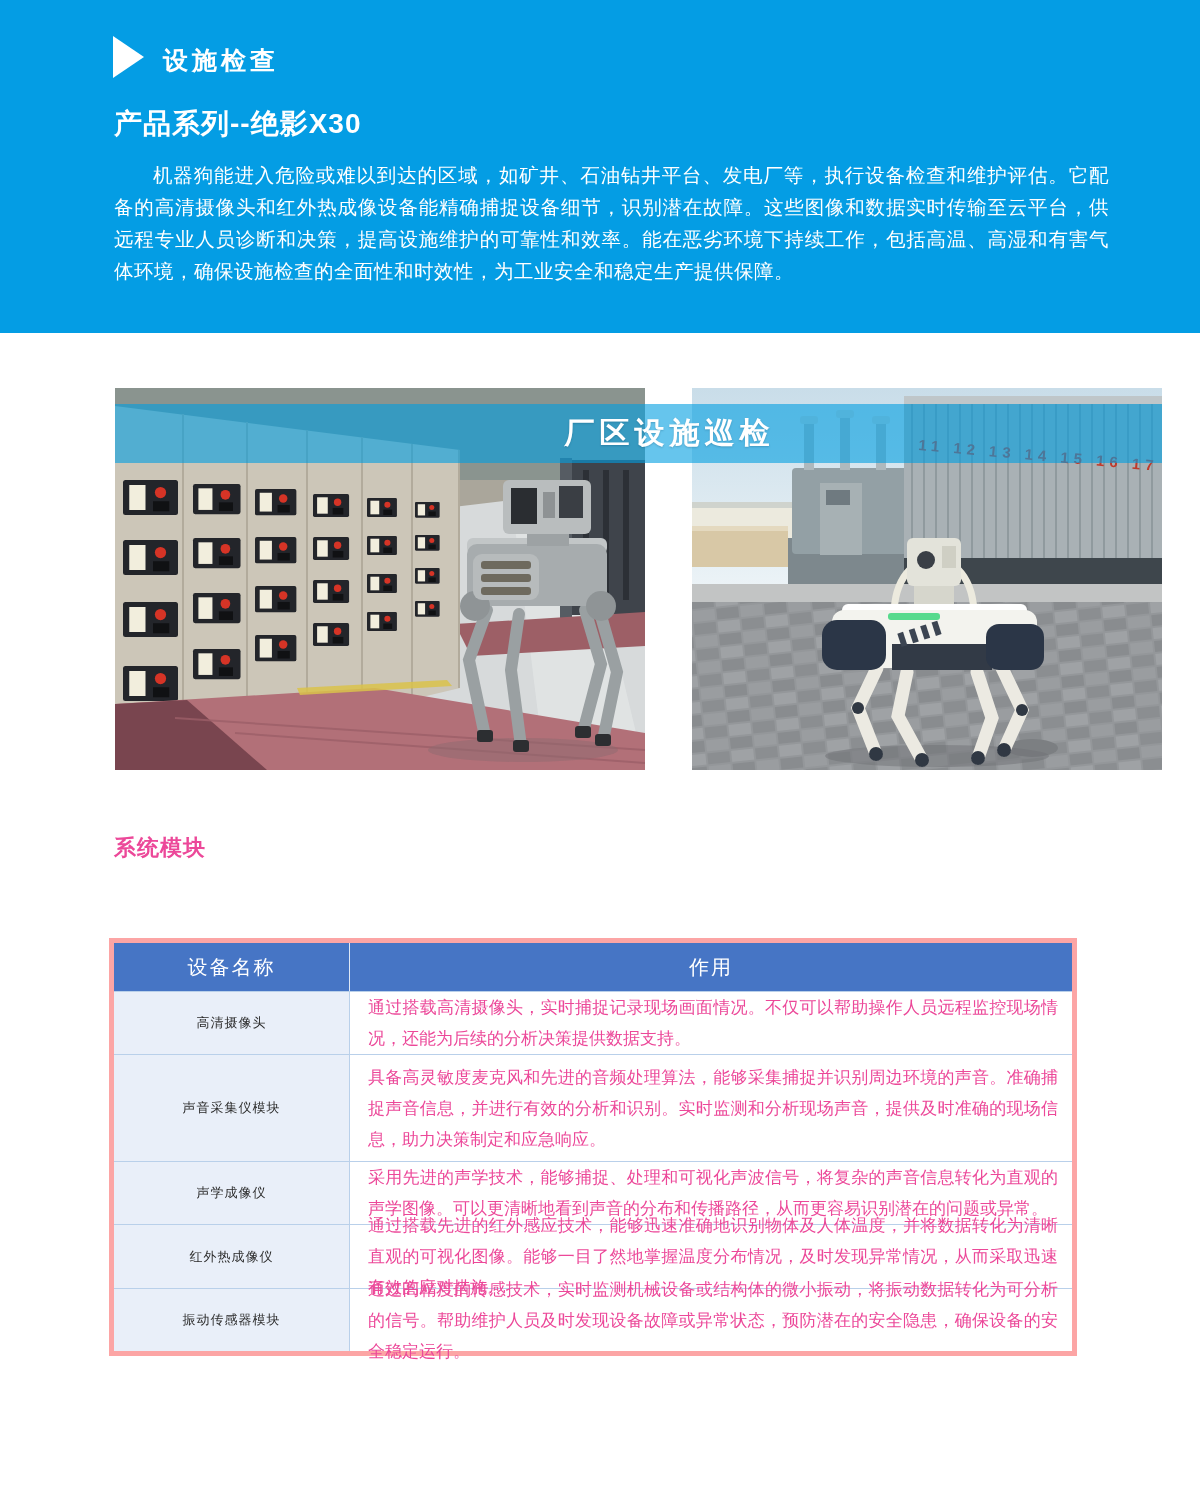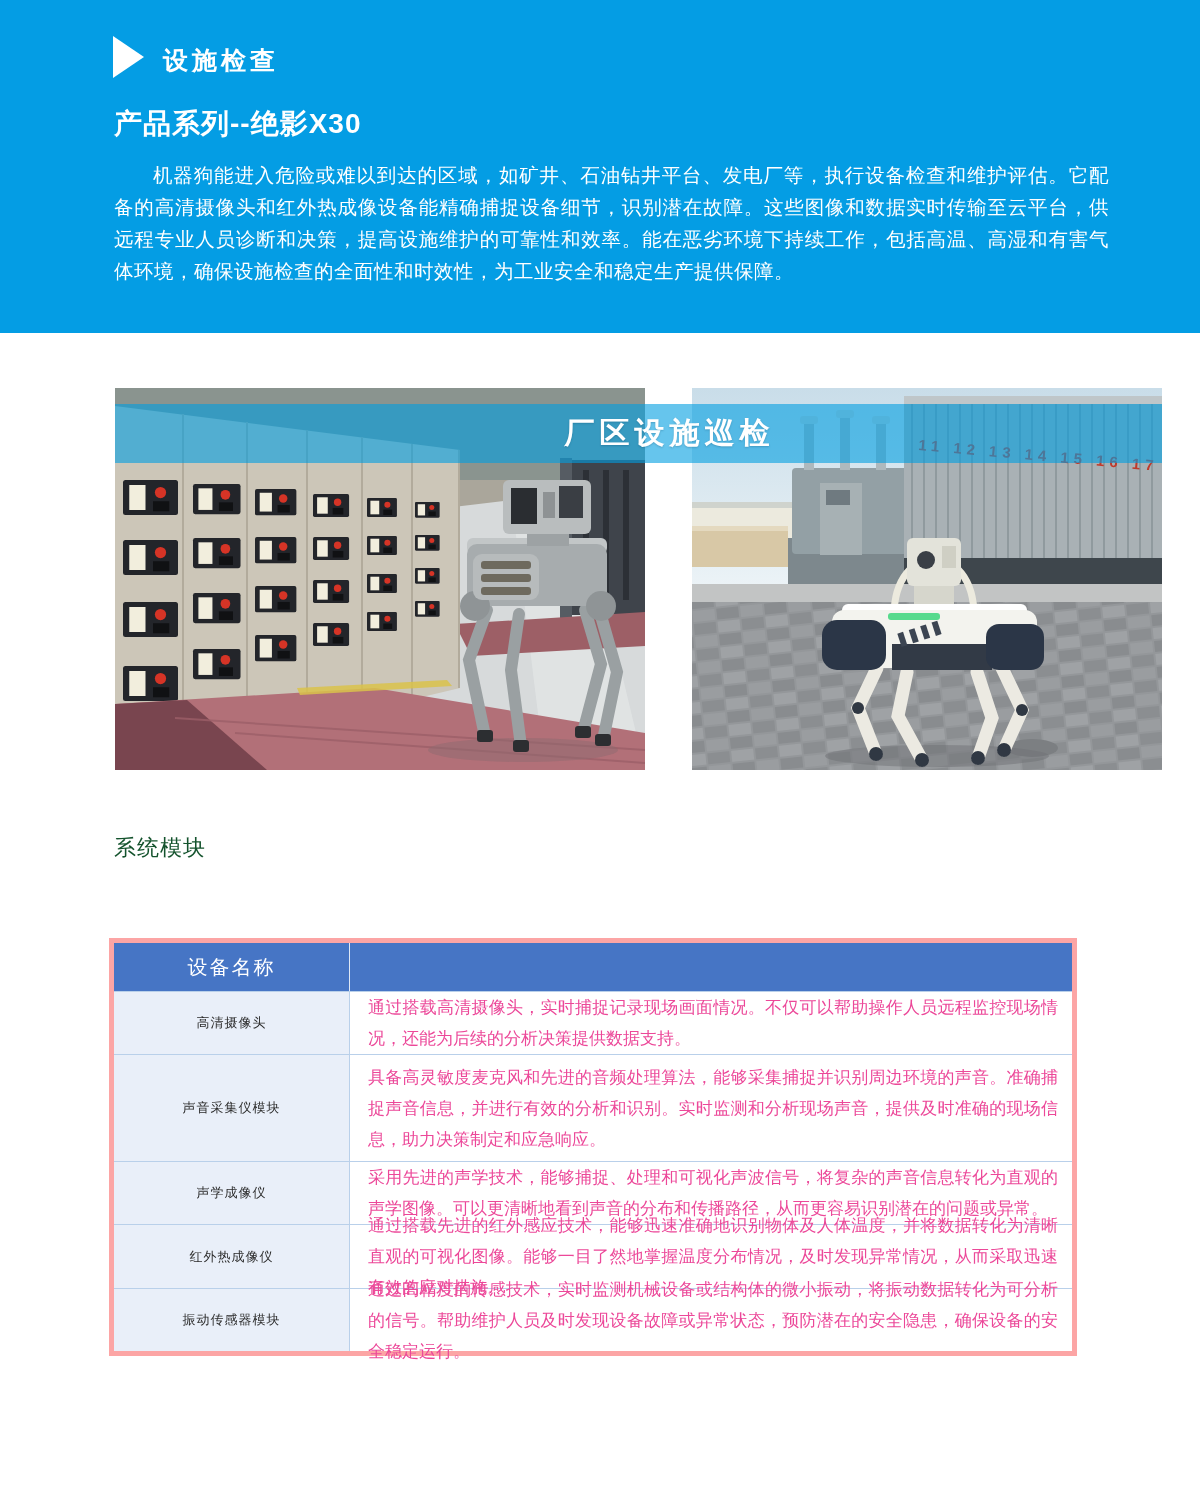--- a/index.html
+++ b/index.html
@@ -23,21 +23,21 @@
   .photo { position:absolute; top:0; height:382px; overflow:hidden; background:#9aa0a3; }
   .photo.left  { left:0;     width:530px; }
   .photo.right { left:577px; width:470px; }
   .photo svg { display:block; }
   .gallery-overlay { position:absolute; left:0; top:16px; width:1047px; height:59px;
     background:rgba(0,158,225,0.60); display:flex; align-items:center; justify-content:center; }
   .overlay-title { color:#ffffff; font-size:30px; font-weight:bold; letter-spacing:5px; margin-left:62px;
     text-shadow:0 1px 2px rgba(0,60,90,.25); }
 
   
-  .modules-heading { position:absolute; left:114px; top:833px; font-size:22px; font-weight:normal; color:#14532d; letter-spacing:1px; }
+  .modules-heading { position:absolute; left:114px; top:833px; font-size:22px; font-weight:bold; color:#ec4899; letter-spacing:1px; }
 
   .mod-table { position:absolute; left:109px; top:938px; width:968px;
     border:5px solid #fca5a5; box-sizing:border-box; background:#fff; }
   .thead { display:flex; height:48px; background:#4675c5; color:#ffffff; font-size:20px; letter-spacing:2px; }
   .th1 { width:236px; display:flex; align-items:center; justify-content:center; border-right:1px solid #dfe8f6; box-sizing:border-box; }
   .th2 { flex:1; display:flex; align-items:center; justify-content:center; }
   .trow { display:flex; border-top:1px solid #b9d0ea; box-sizing:border-box; }
   .h63 { height:63px; } .h107 { height:107px; } .h64 { height:64px; }
   .td-name { width:236px; background:#e9eff9; display:flex; align-items:center; justify-content:center;
     font-size:13px; color:#2b2b2b; border-right:1px solid #b9d0ea; box-sizing:border-box; letter-spacing:1px; }
@@ -263,20 +263,21 @@
     <div class="gallery-overlay">
       <span class="overlay-title">厂区设施巡检</span>
     </div>
   </div>
 
   <div class="modules-heading">系统模块</div>
 
   <div class="mod-table">
     <div class="thead">
       <div class="th1">设备名称</div>
+      <div class="th2">作用</div>
     </div>
     <div class="trow h63">
       <div class="td-name">高清摄像头</div>
       <div class="td-desc">通过搭载高清摄像头，实时捕捉记录现场画面情况。不仅可以帮助操作人员远程监控现场情况，还能为后续的分析决策提供数据支持。</div>
     </div>
     <div class="trow h107">
       <div class="td-name">声音采集仪模块</div>
       <div class="td-desc">具备高灵敏度麦克风和先进的音频处理算法，能够采集捕捉并识别周边环境的声音。准确捕捉声音信息，并进行有效的分析和识别。实时监测和分析现场声音，提供及时准确的现场信息，助力决策制定和应急响应。</div>
     </div>
     <div class="trow h63">

